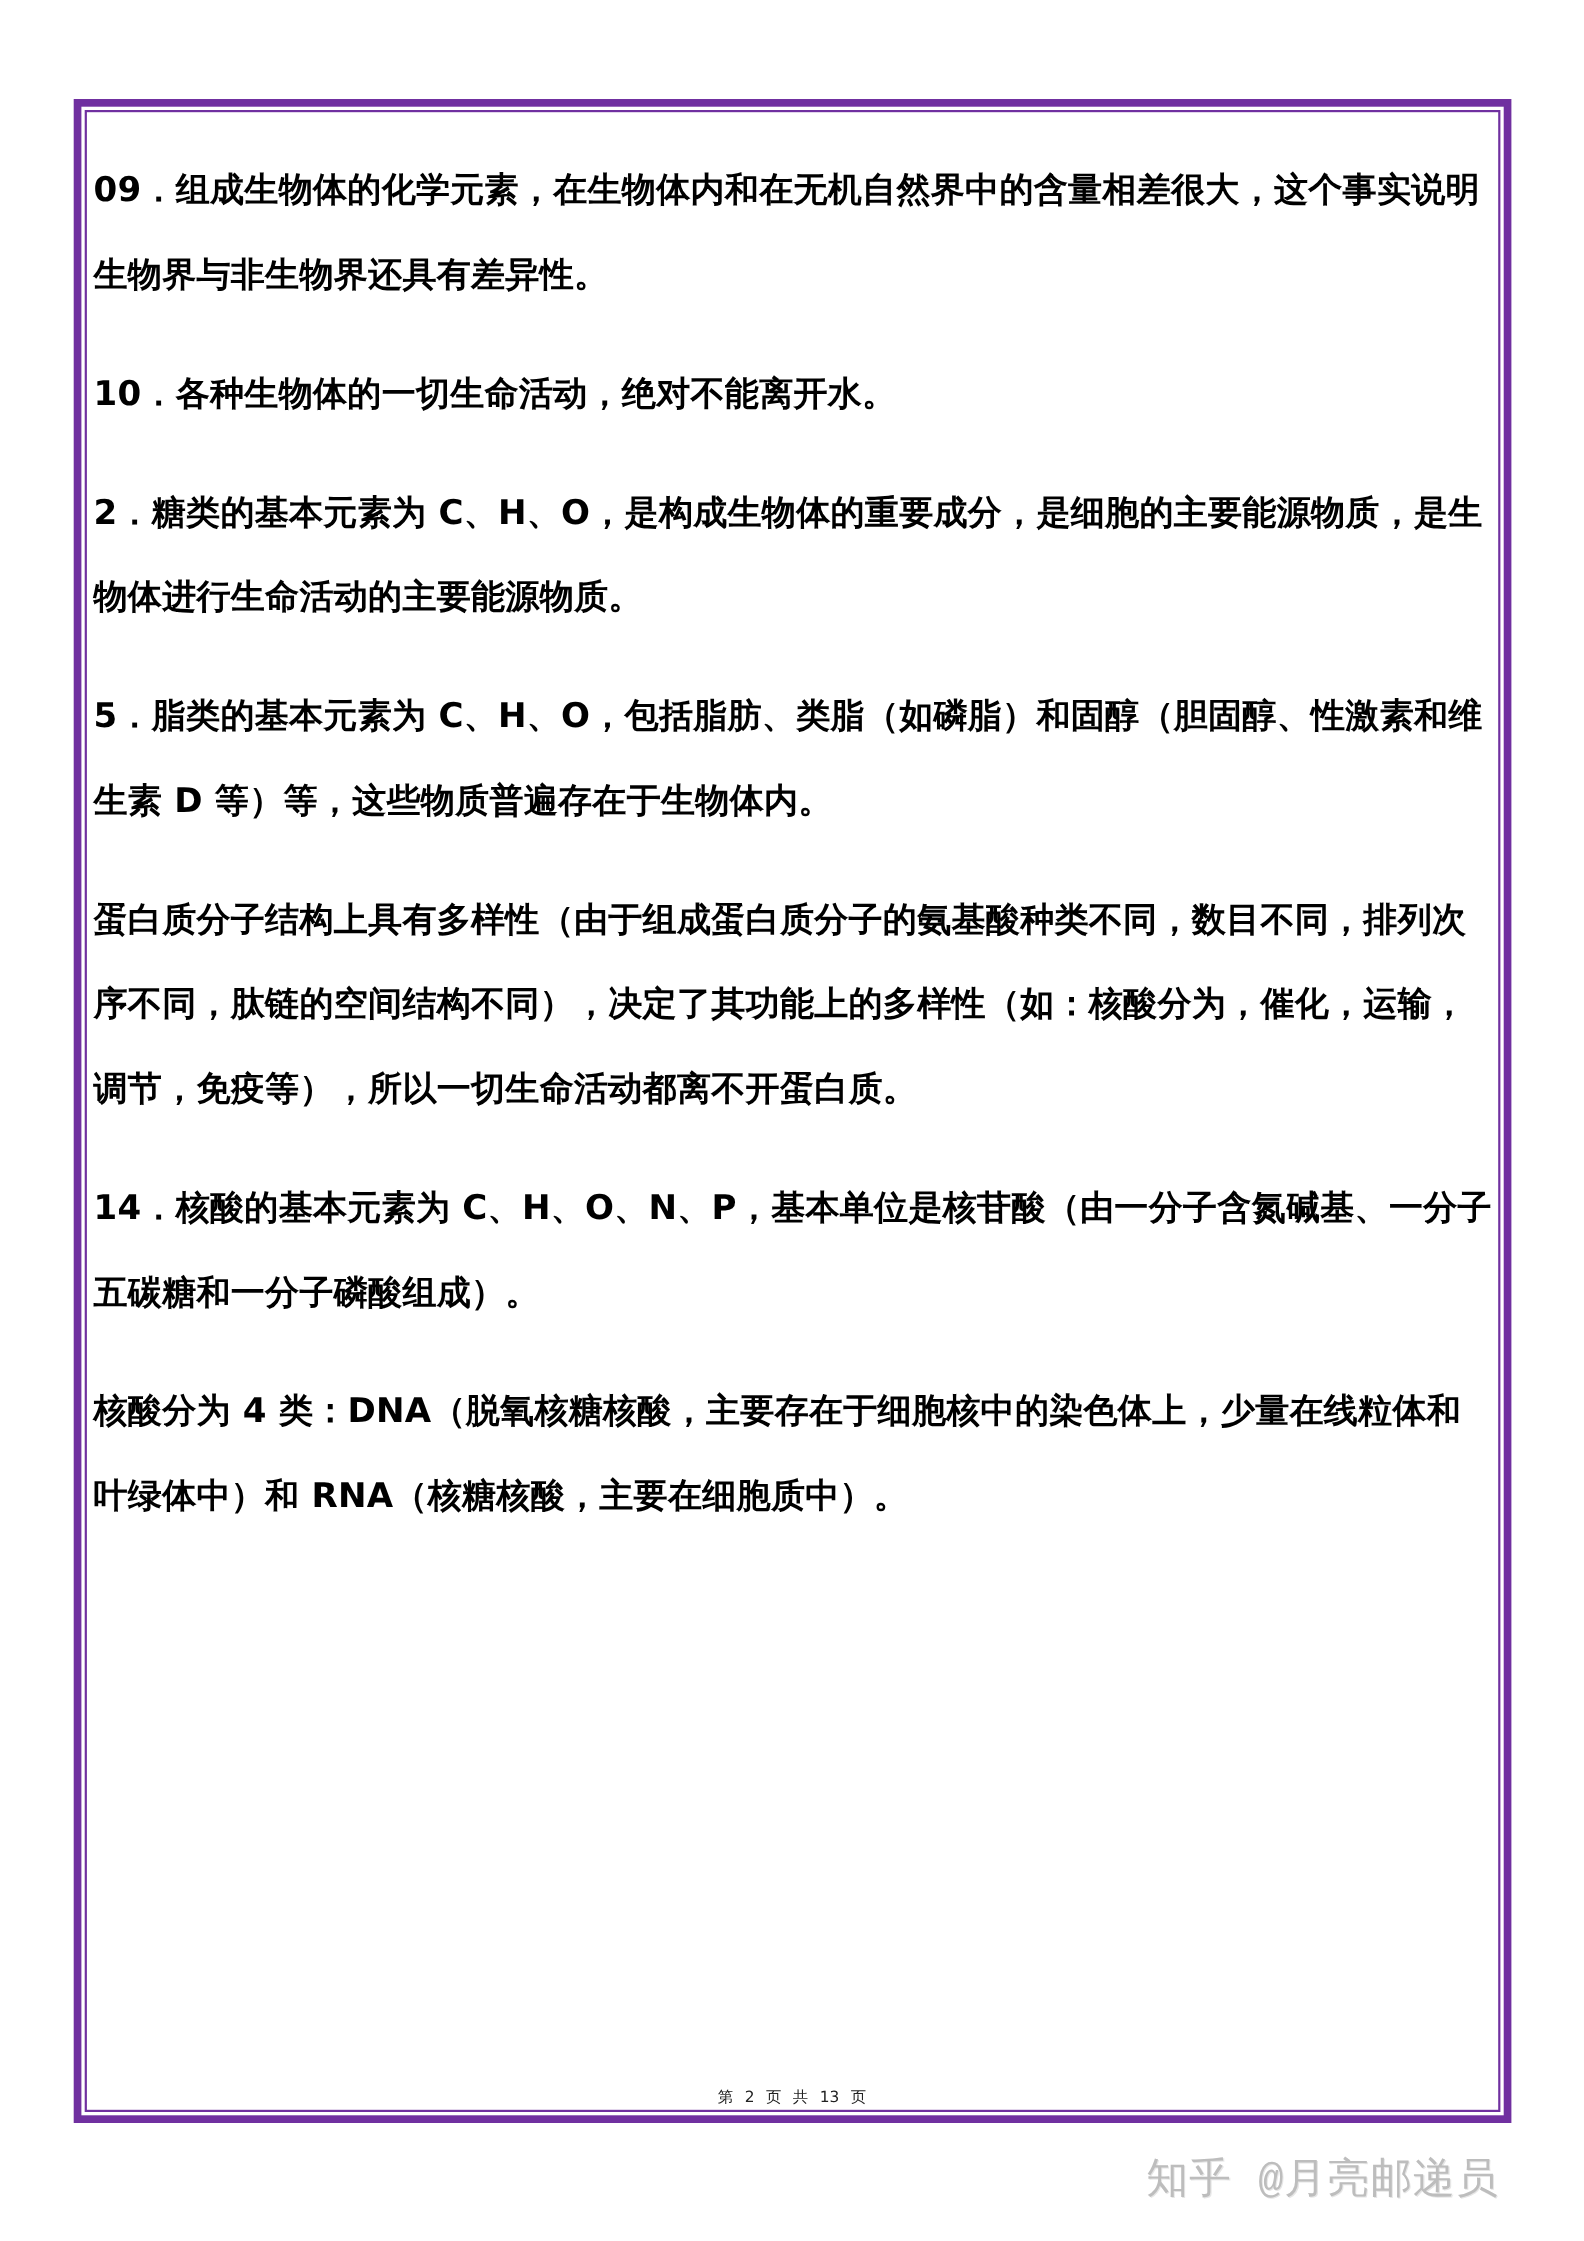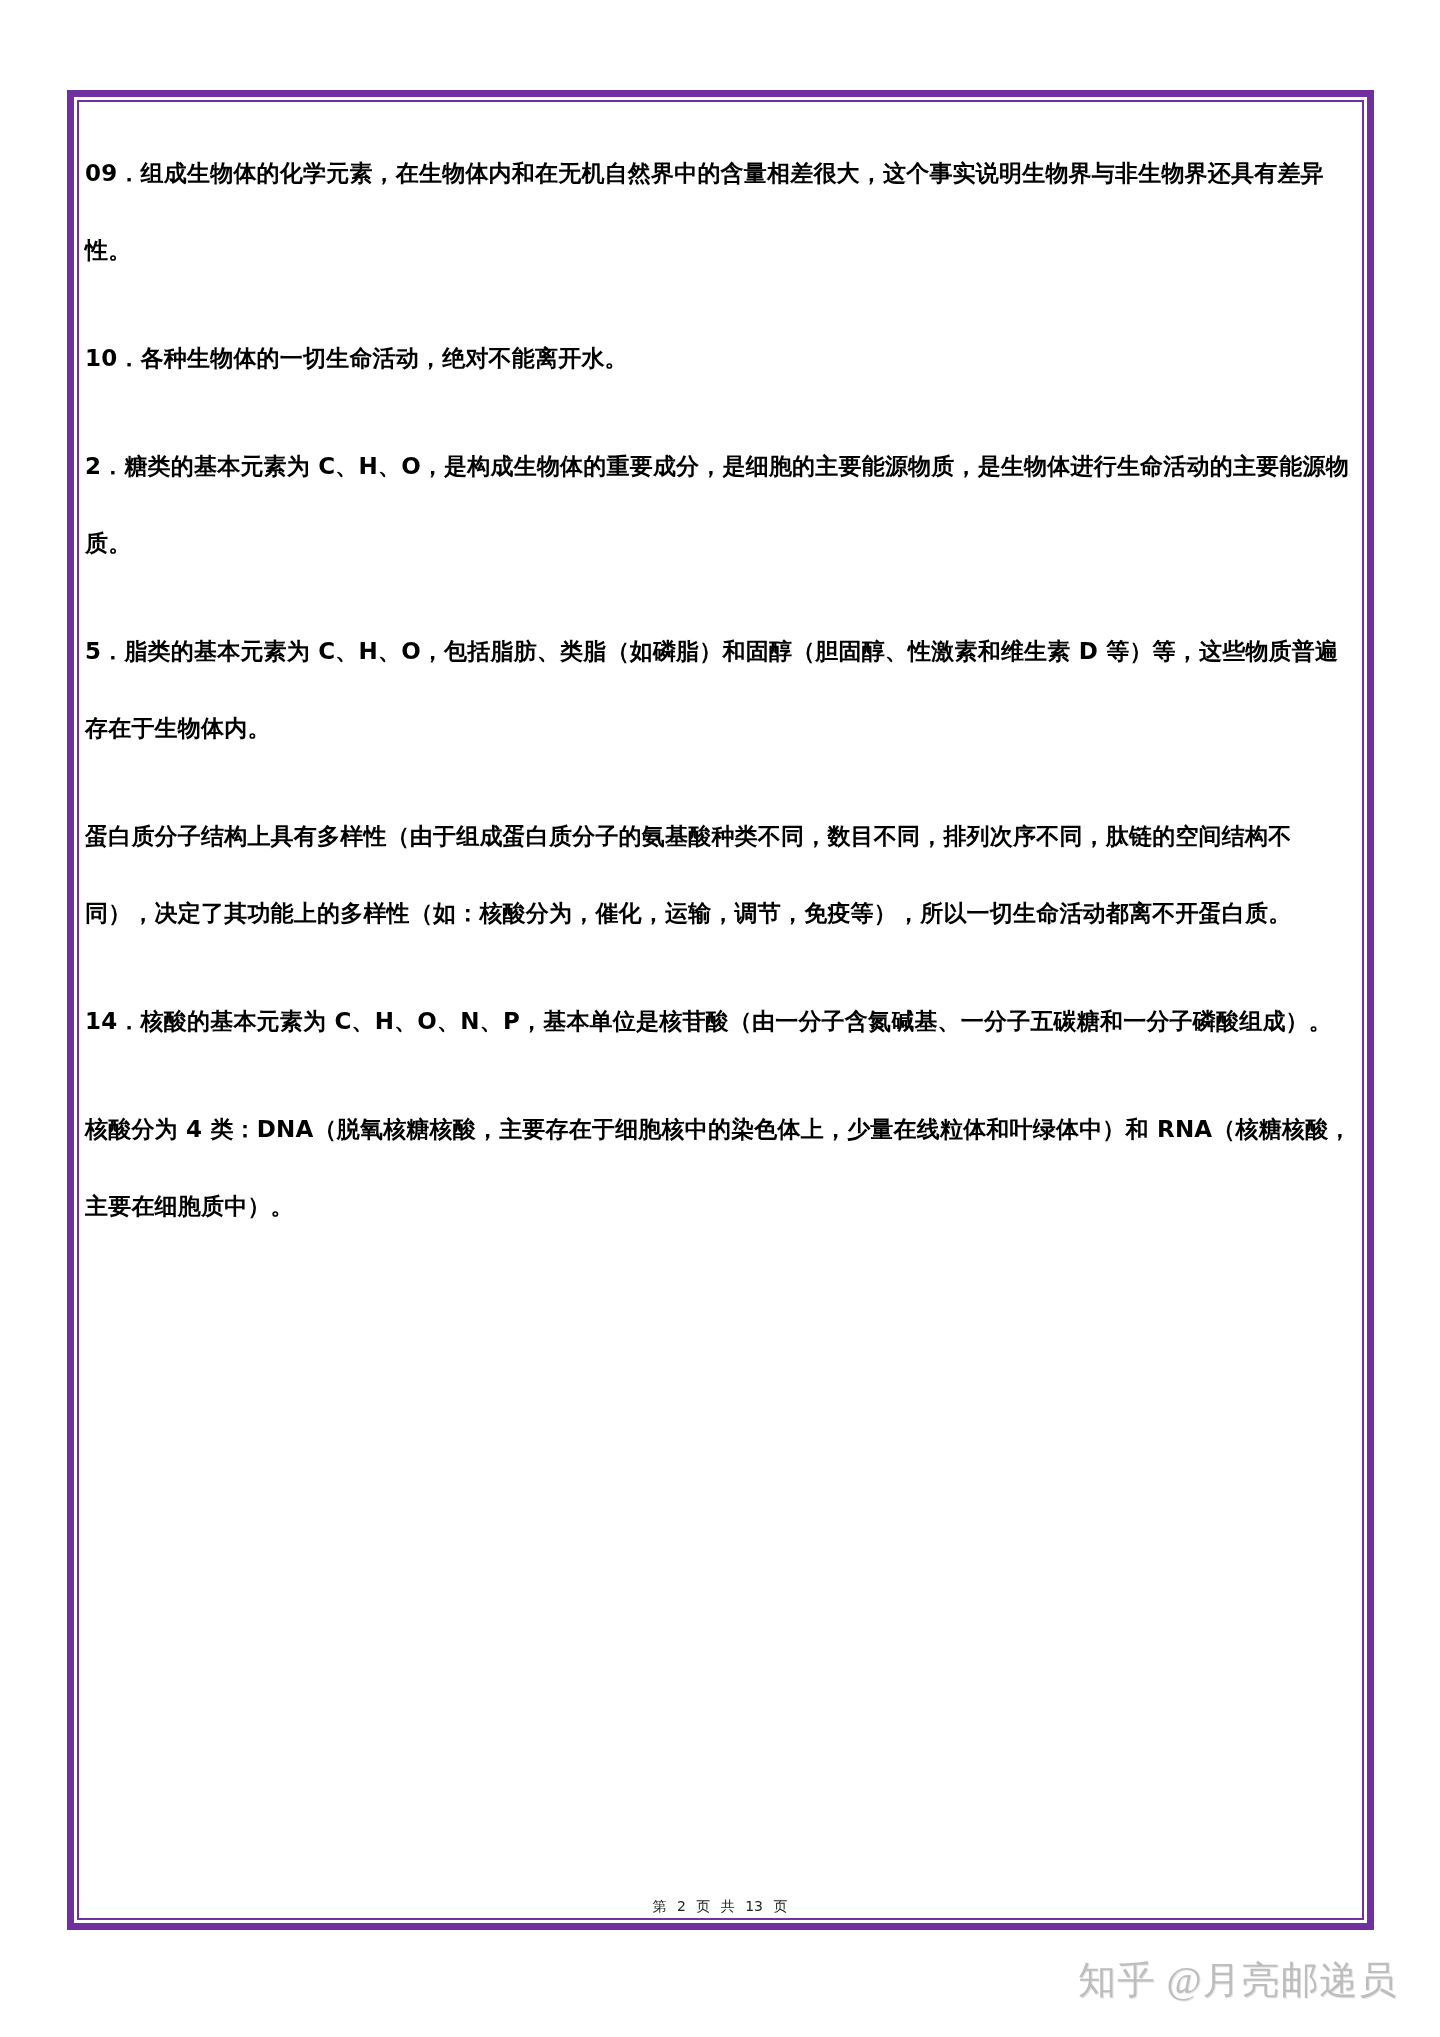--- a/index.html
+++ b/index.html
@@ -8,32 +8,32 @@
   .page-frame {
     position: absolute; left: 67px; top: 90px; width: 1307px; height: 1840px;
     box-sizing: border-box; border: 7px solid #7030a0;
   }
   .page-frame-inner {
     position: absolute; left: 3px; top: 3px; right: 3px; bottom: 3px;
     border: 2px solid #7030a0;
   }
   .content {
     position: absolute; left: 85px; top: 135px; width: 1272px;
-    color: #000; font-weight: bold; font-size: 23px; line-height: 77px;
+    color: #000; font-weight: bold; font-size: 31px; line-height: 77px;
     letter-spacing: 0.2px;
   }
   .para { margin: 0 0 31px 0; white-space: pre-wrap; }
   .footer {
     position: absolute; left: 0; width: 1440px; top: 1898px; text-align: center;
     font-family: "DejaVu Sans", sans-serif; font-size: 14px; color: #222;
     word-spacing: 6px;
   }
   .watermark {
-    position: absolute; left: 1078px; top: 1955px; font-size: 38px; color: #bdbdbd;
-    font-family: Liberation Serif, serif; text-shadow: 1px 1px 0 #e6e6e6;
+    position: absolute; left: 1042px; top: 1955px; font-size: 38px; color: #bdbdbd;
+    font-family: Liberation Mono, monospace; text-shadow: 1px 1px 0 #e6e6e6;
     letter-spacing: 1px;
   }
 </style>
 </head>
 <body>
 
 <div class="page-frame">
   <div class="page-frame-inner"></div>
 </div>
 

